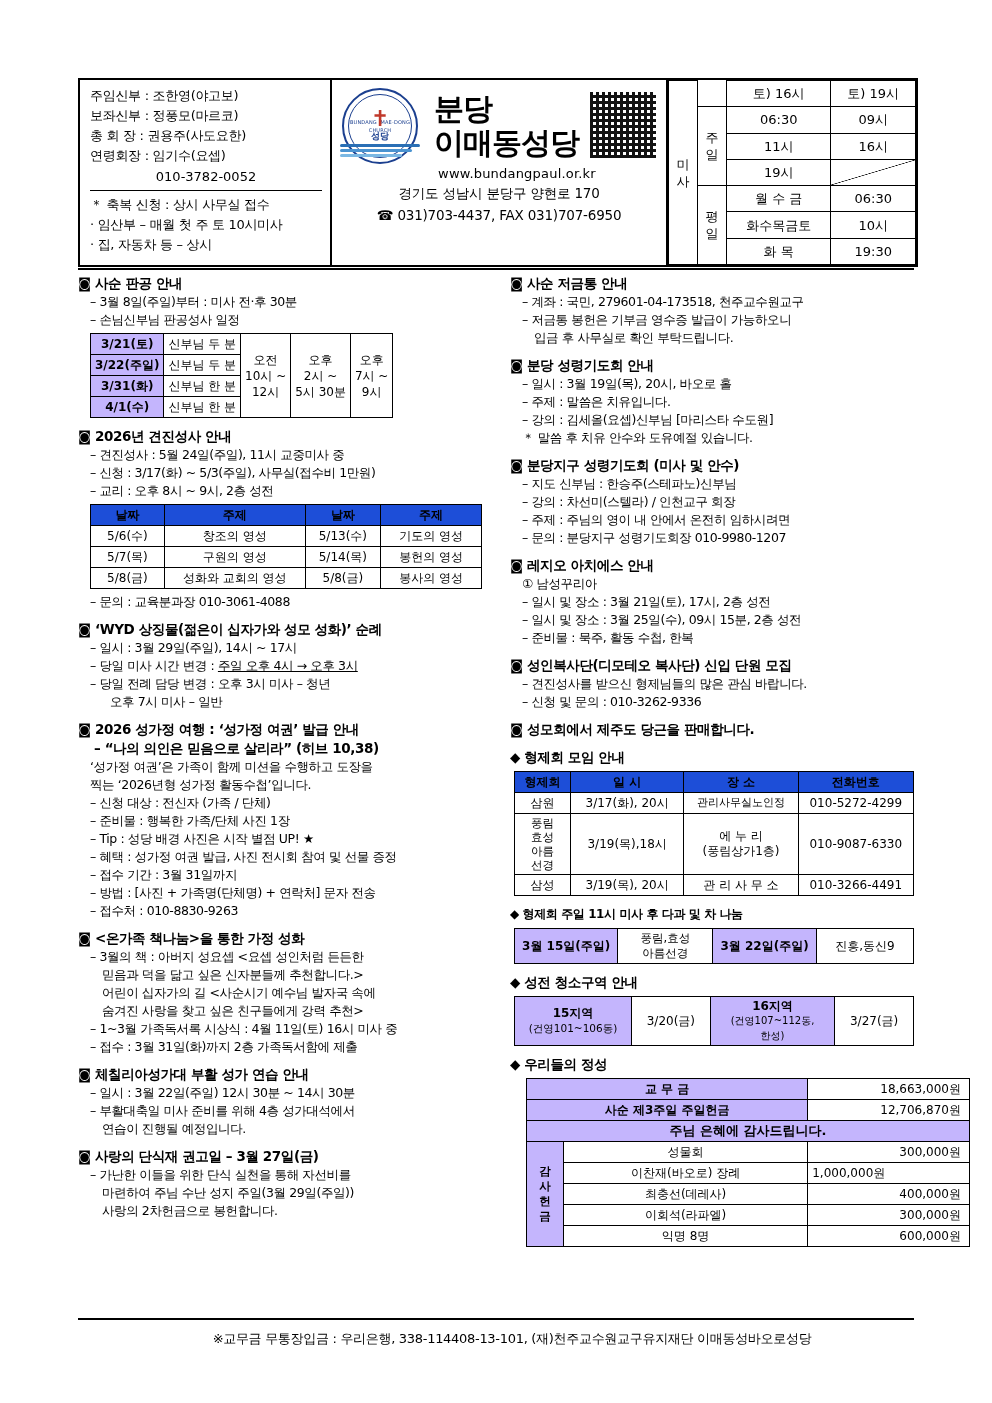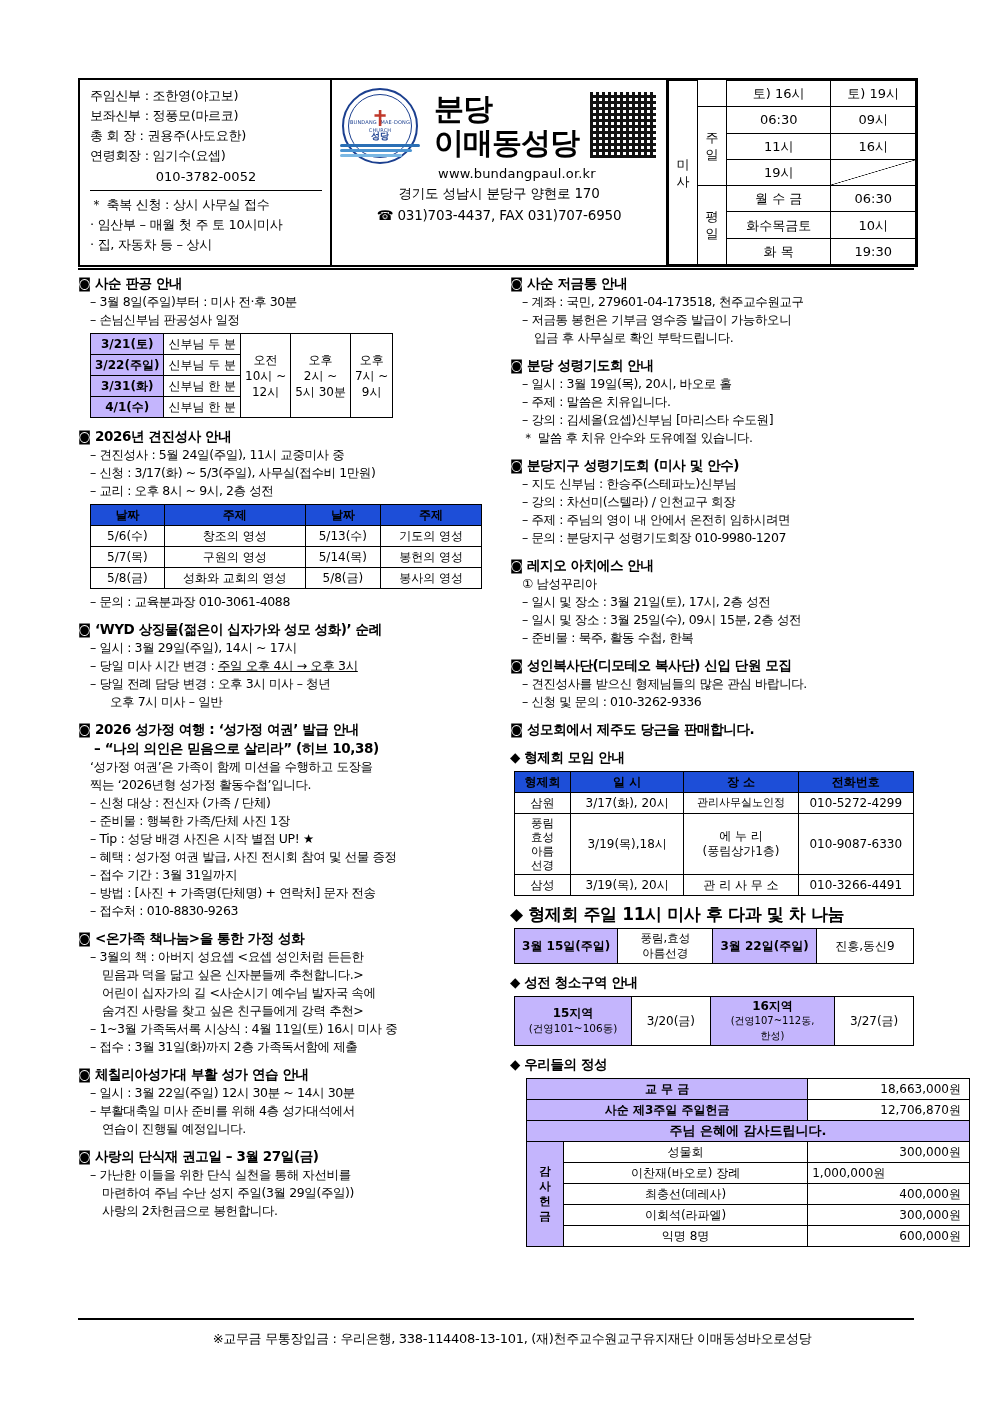--- a/index.html
+++ b/index.html
@@ -394,21 +394,21 @@
             <td>3/19(목), 20시</td>
             <td>관 리 사 무 소</td>
             <td>010-3266-4491</td>
           </tr>
         </tbody>
           </table>
       </div>
 
       
       <div class="sec">
-        <div class="sec-title" style="font-size:17px">◆ 형제회 주일 11시 미사 후 다과 및 차 나눔</div>
+        <div class="sec-title" style="font-size:12px">◆ 형제회 주일 11시 미사 후 다과 및 차 나눔</div>
         <table class="grid" style="margin-left:4px">
           <tbody>
               <tr>
             <td class="shade" style="width:96px">3월 15일(주일)</td>
             <td style="width:96px;line-height:15px;font-size:11.5px">풍림,효성<br>아름선경</td>
             <td class="shade" style="width:96px">3월 22일(주일)</td>
             <td style="width:96px">진흥,동신9</td>
           </tr>
         </tbody>
           </table>

